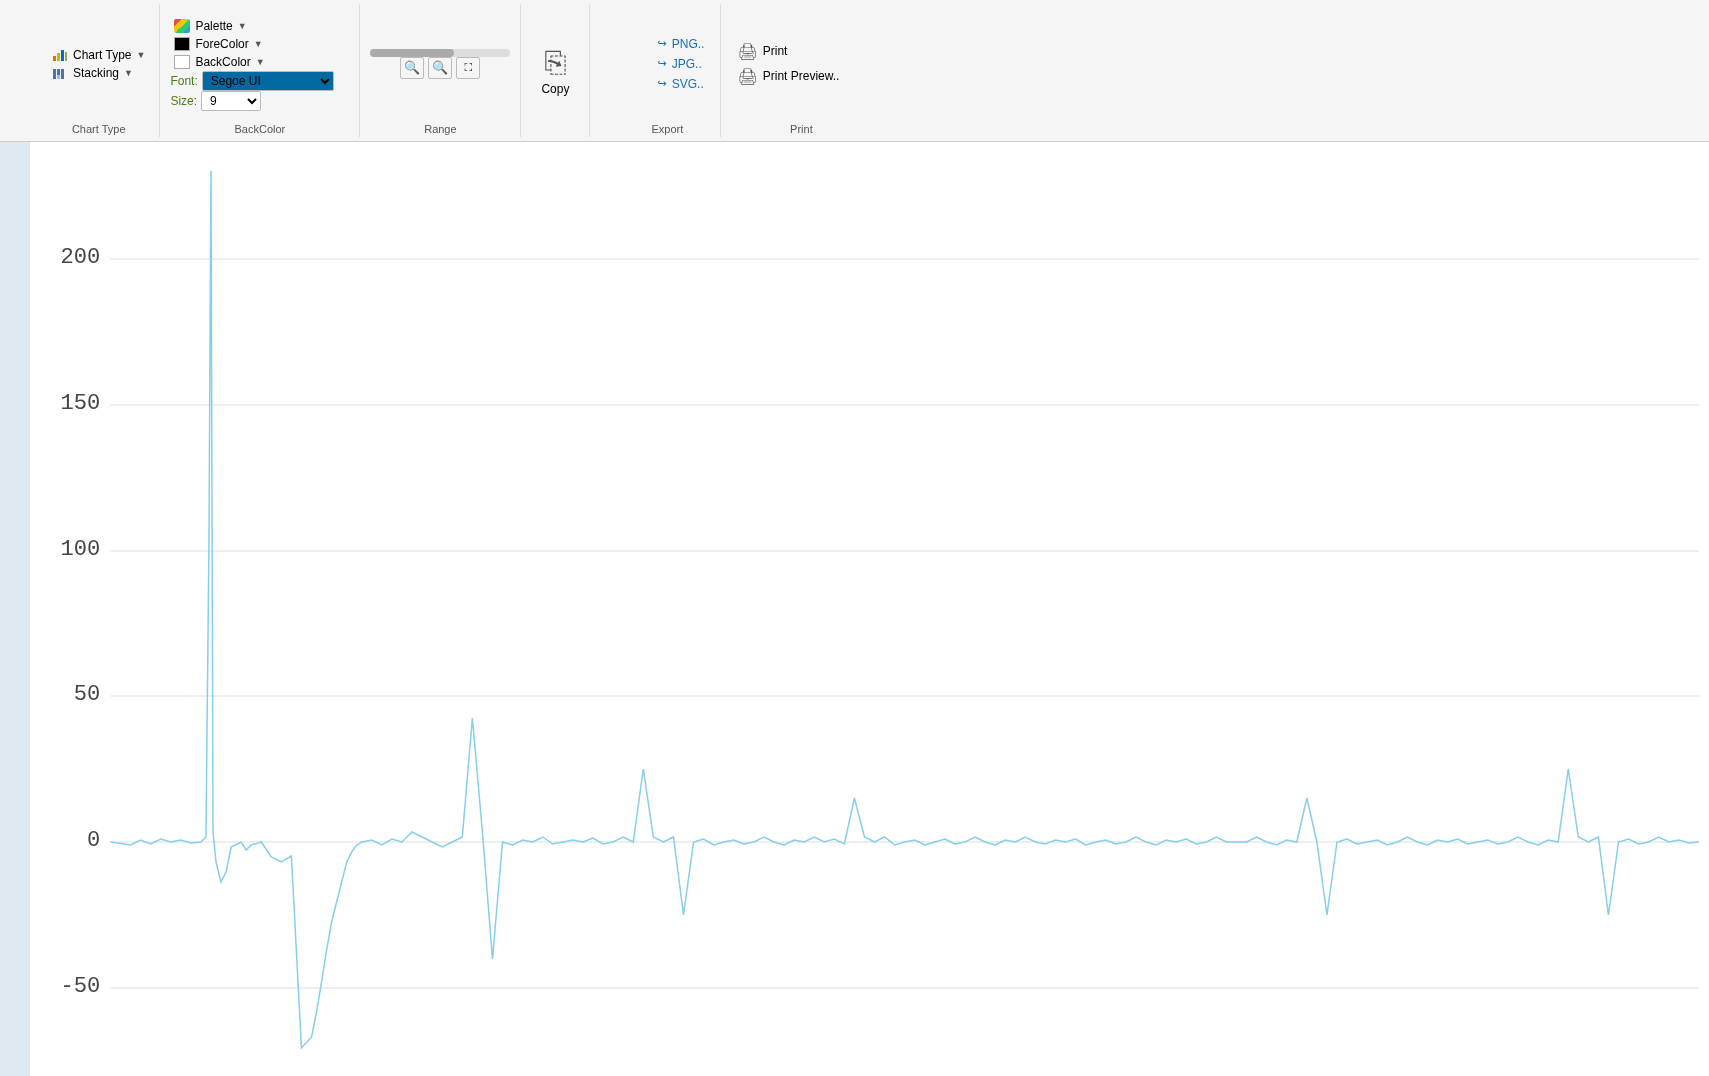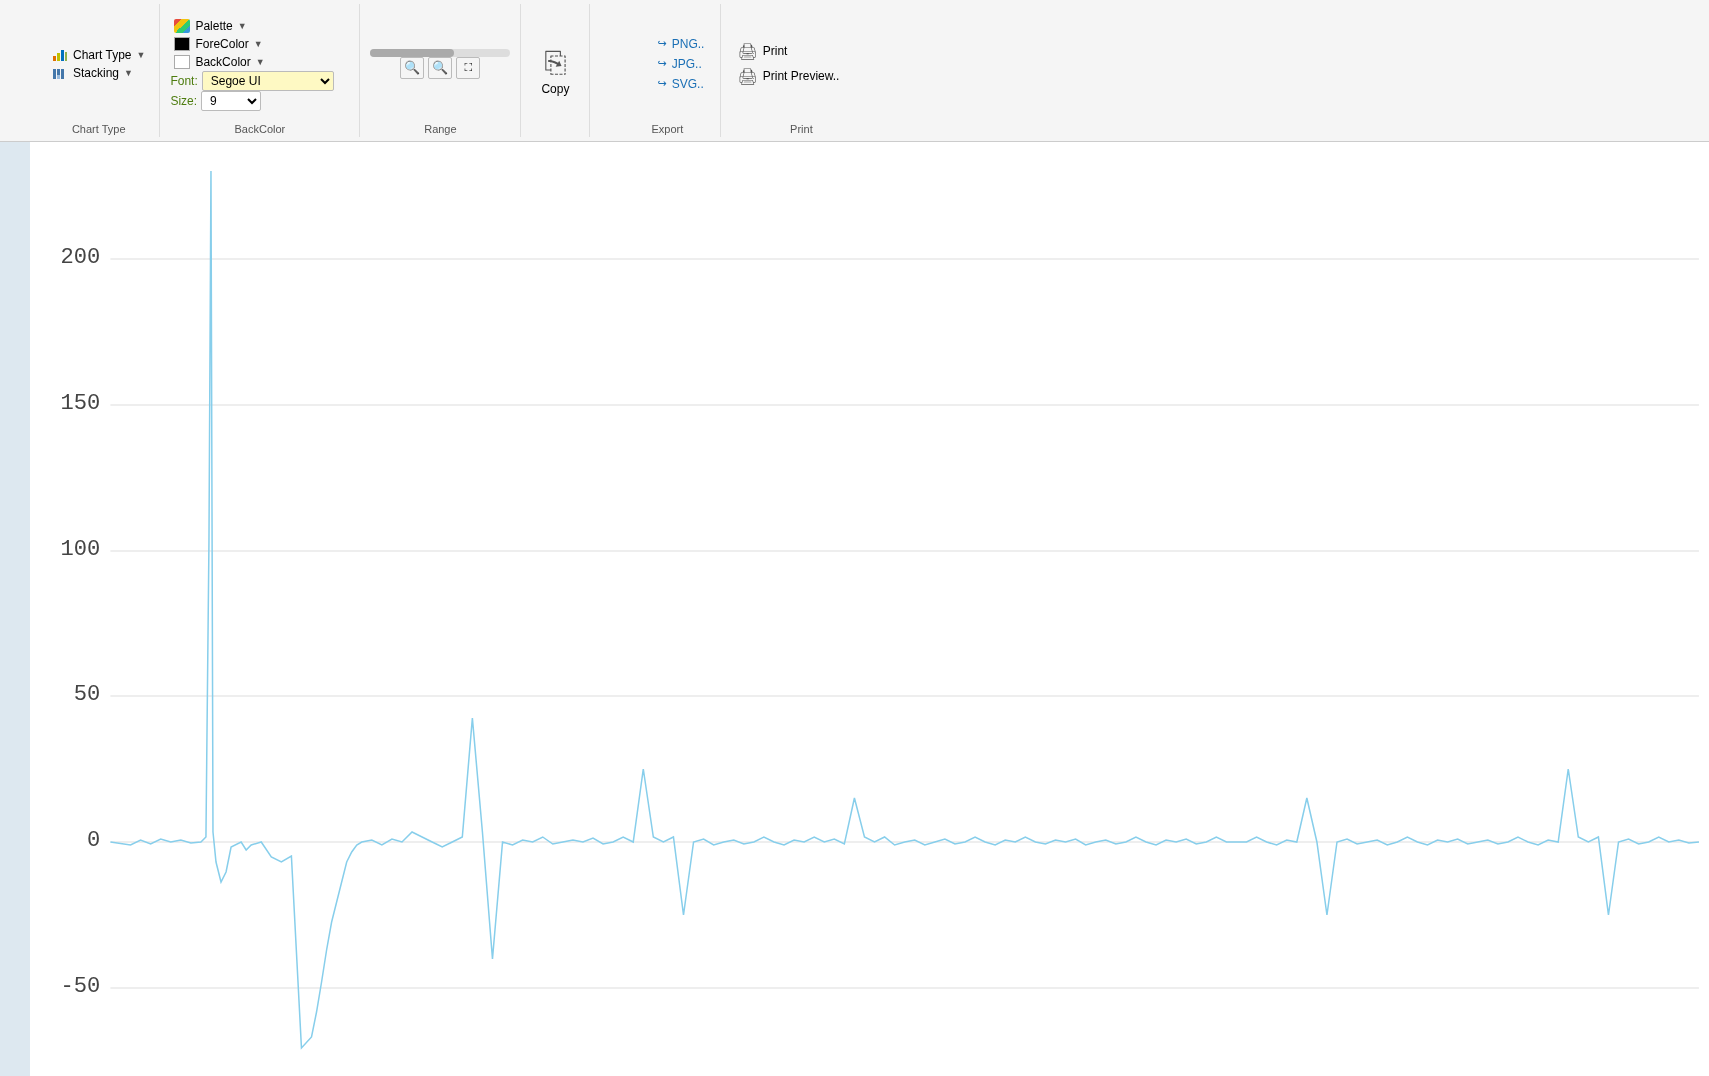--- a/index.html
+++ b/index.html
@@ -84,21 +84,21 @@
       align-items: center;
       gap: 4px;
       font-size: 12px;
     }
     .font-label { color: #4d7c0f; }
     .font-select {
       font-size: 12px;
       border: 1px solid #bbb;
       border-radius: 2px;
       padding: 1px 4px;
-      background: #fef9c3;
+      background: #0369a1;
       min-width: 120px;
     }
     .size-select {
       font-size: 12px;
       border: 1px solid #bbb;
       border-radius: 2px;
       padding: 1px 4px;
       background: white;
       min-width: 60px;
     }

